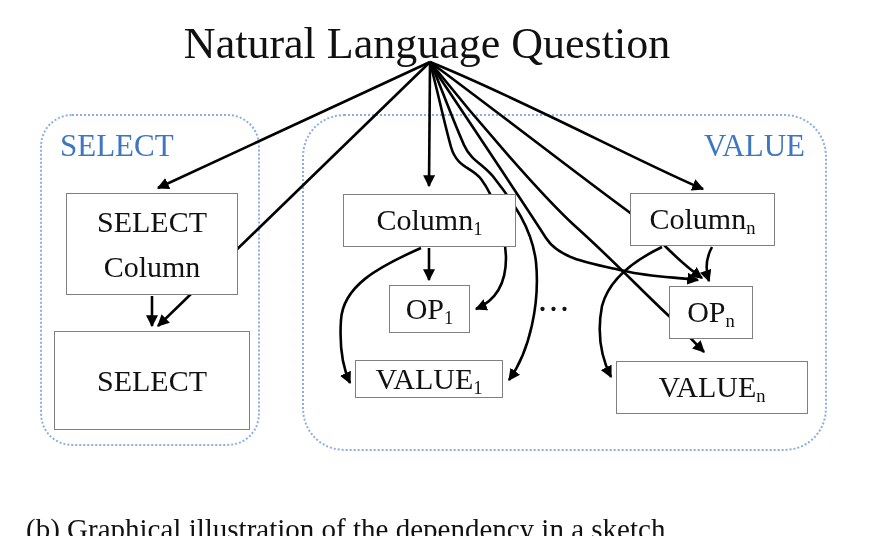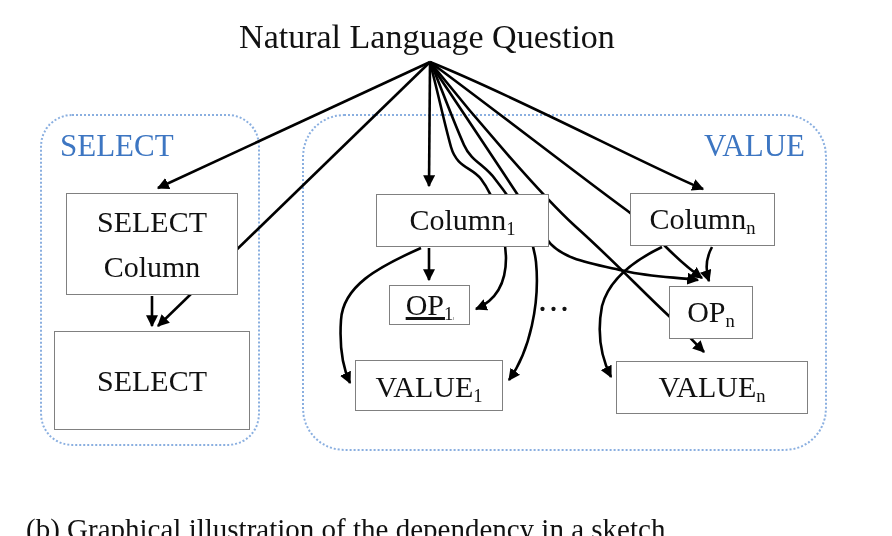--- a/index.html
+++ b/index.html
@@ -10,21 +10,21 @@
     --ink:#111111;
   }
   html,body{margin:0;padding:0;background:#ffffff;}
   .fig{
     position:relative;width:892px;height:536px;background:#ffffff;
     font-family:"Liberation Serif","DejaVu Serif",serif;color:var(--ink);
     overflow:hidden;
   }
   .title{
     position:absolute;left:0;top:18px;width:854px;text-align:center;
-    font-size:34px;color:var(--ink);
+    font-size:44px;color:var(--ink);
   }
   .caption{
     position:absolute;left:26px;top:477px;font-size:29px;color:var(--ink);margin-top:36px;
   }
   .group{
     position:absolute;border:2px dotted var(--dashed-border);background:transparent;
     z-index:1;box-sizing:border-box;
   }
   .group.select{left:40px;top:114px;width:220px;height:332px;border-radius:32px;}
   .group.where{left:302px;top:114px;width:525px;height:337px;border-radius:42px;}
@@ -39,23 +39,23 @@
   .node{
     position:absolute;z-index:3;background:#ffffff;border:1.5px solid var(--box-border);
     box-sizing:border-box;display:flex;flex-direction:column;align-items:center;
     justify-content:center;text-align:center;font-size:30px;line-height:1.5;
     color:var(--ink);
   }
   .node .nline{display:block;white-space:nowrap;}
   .node .sub{font-size:0.62em;vertical-align:-0.28em;}
   .n-selcol{left:66px;top:193px;width:172px;height:102px;}
   .n-selagg{left:54px;top:331px;width:196px;height:99px;}
-  .n-col1{left:343px;top:194px;width:173px;height:53px;margin-left:33px;}
-  .n-op1{left:389px;top:285px;width:81px;height:40px;text-decoration:underline;}
-  .n-val1{left:355px;top:360px;width:148px;height:51px;justify-content:flex-end;}
+  .n-col1{left:343px;top:194px;width:173px;height:53px;}
+  .n-op1{left:389px;top:285px;width:81px;height:48px;}
+  .n-val1{left:355px;top:360px;width:148px;height:38px;}
   .n-coln{left:630px;top:193px;width:145px;height:53px;}
   .n-opn{left:669px;top:286px;width:84px;height:53px;}
   .n-valn{left:616px;top:361px;width:192px;height:53px;}
   .dots{
     position:absolute;left:538px;top:278px;z-index:2;font-size:36px;
     letter-spacing:2px;color:var(--ink);
   }
 </style>
 </head>
 <body>

